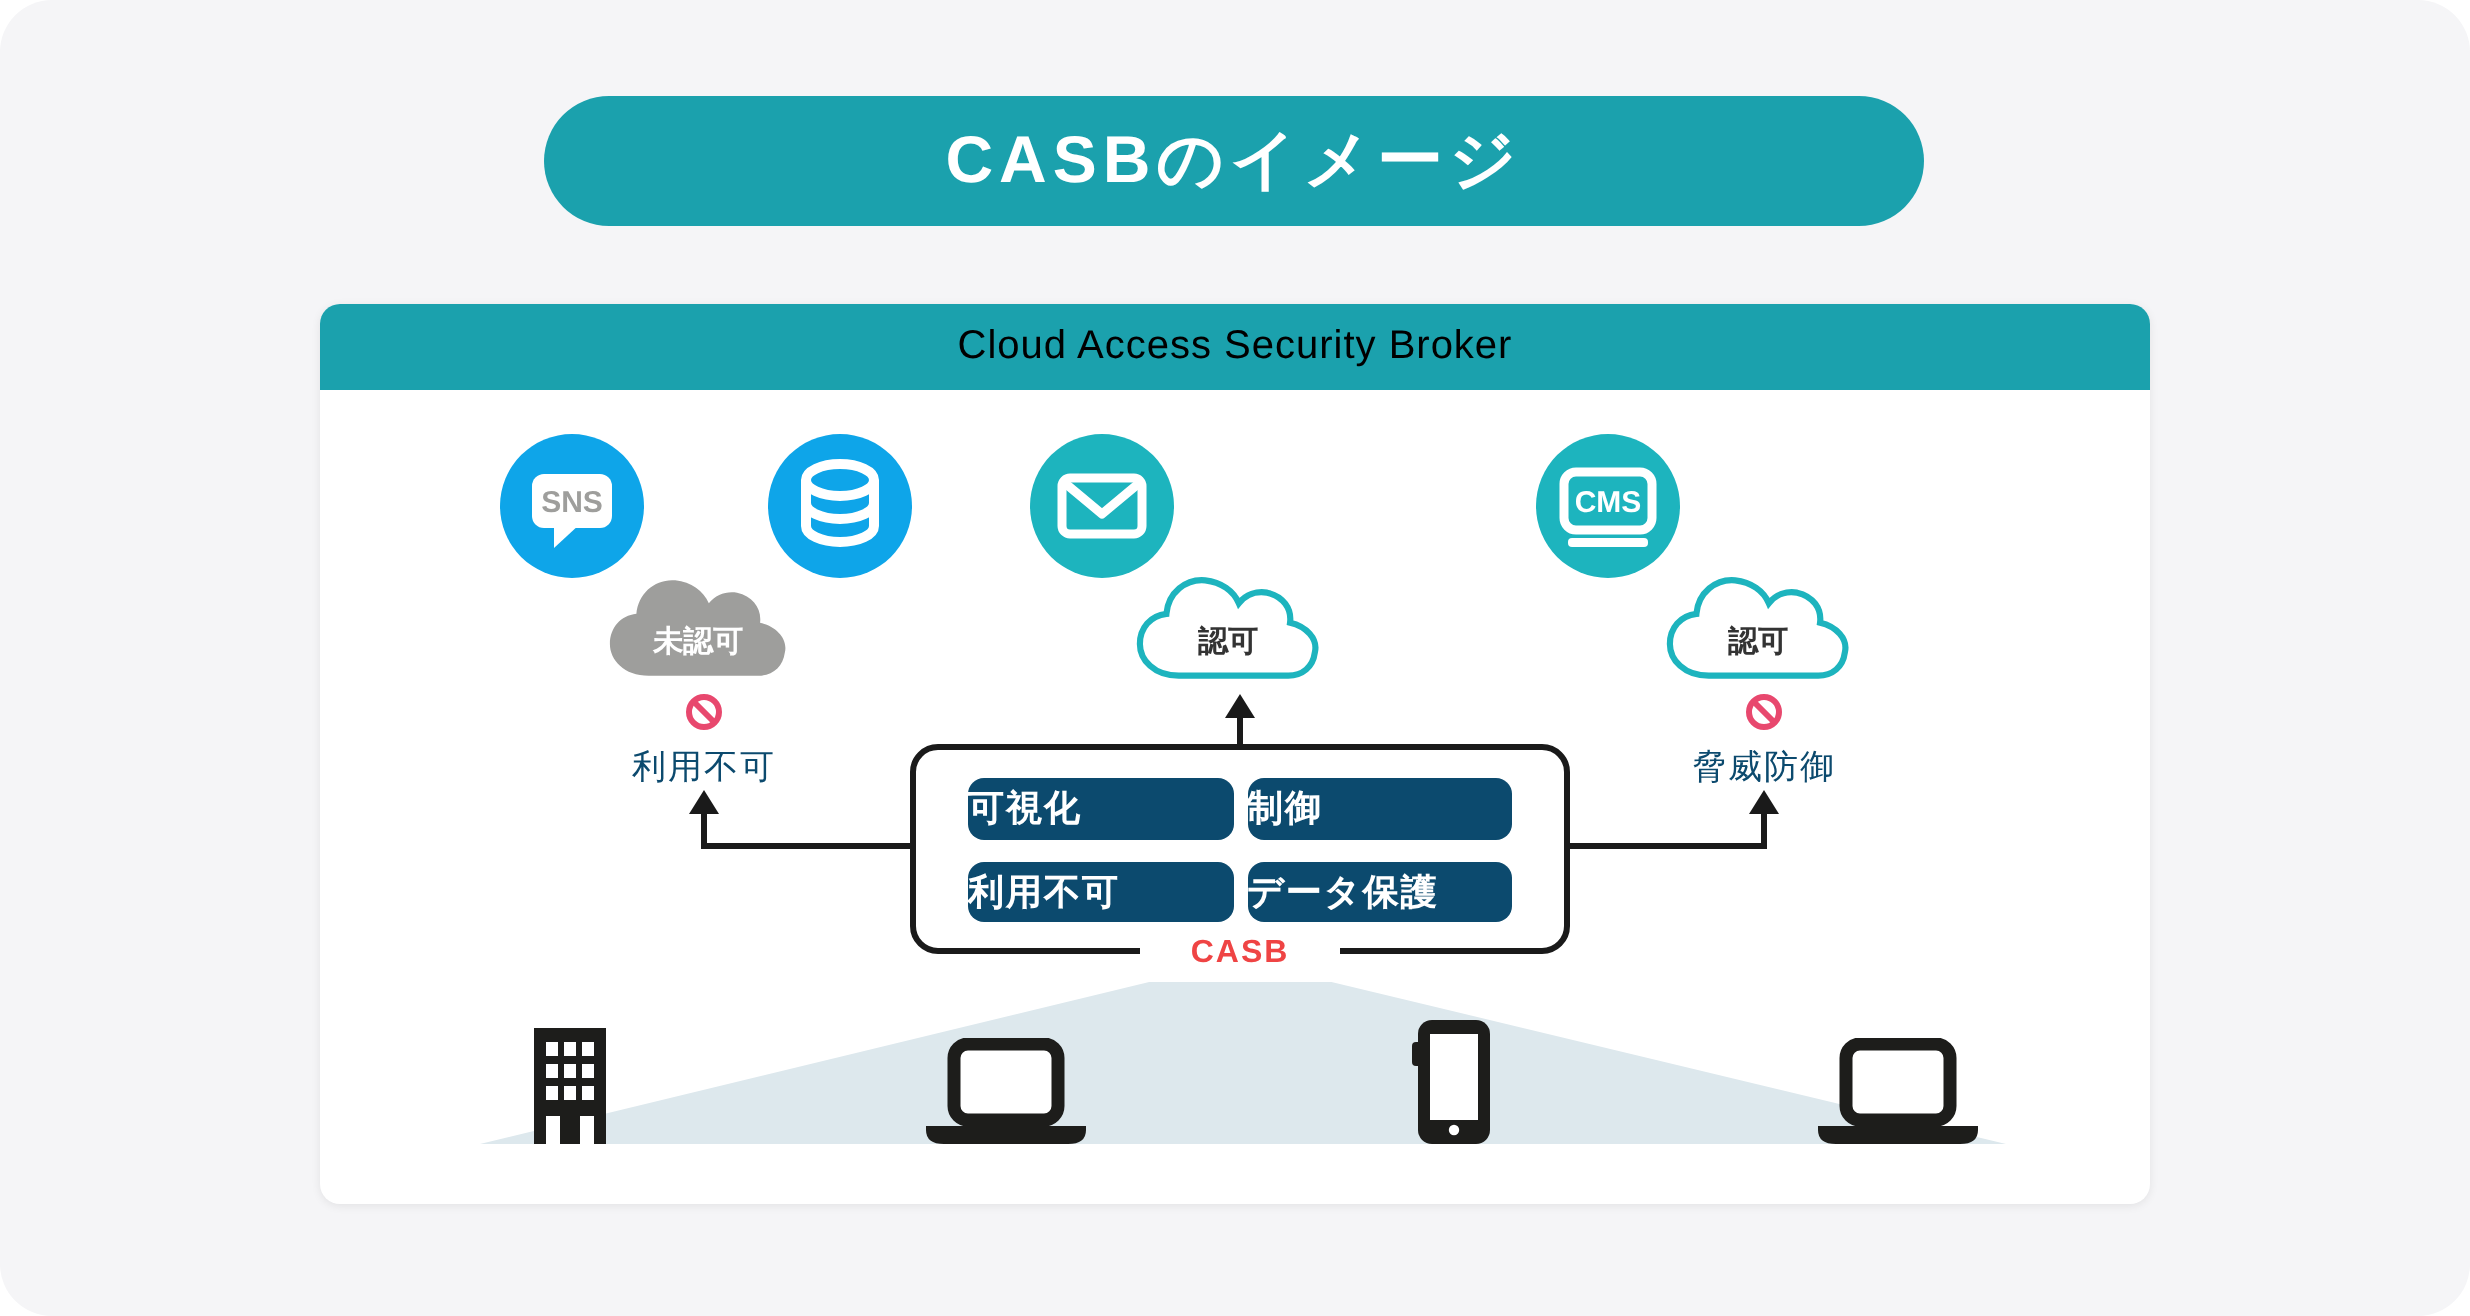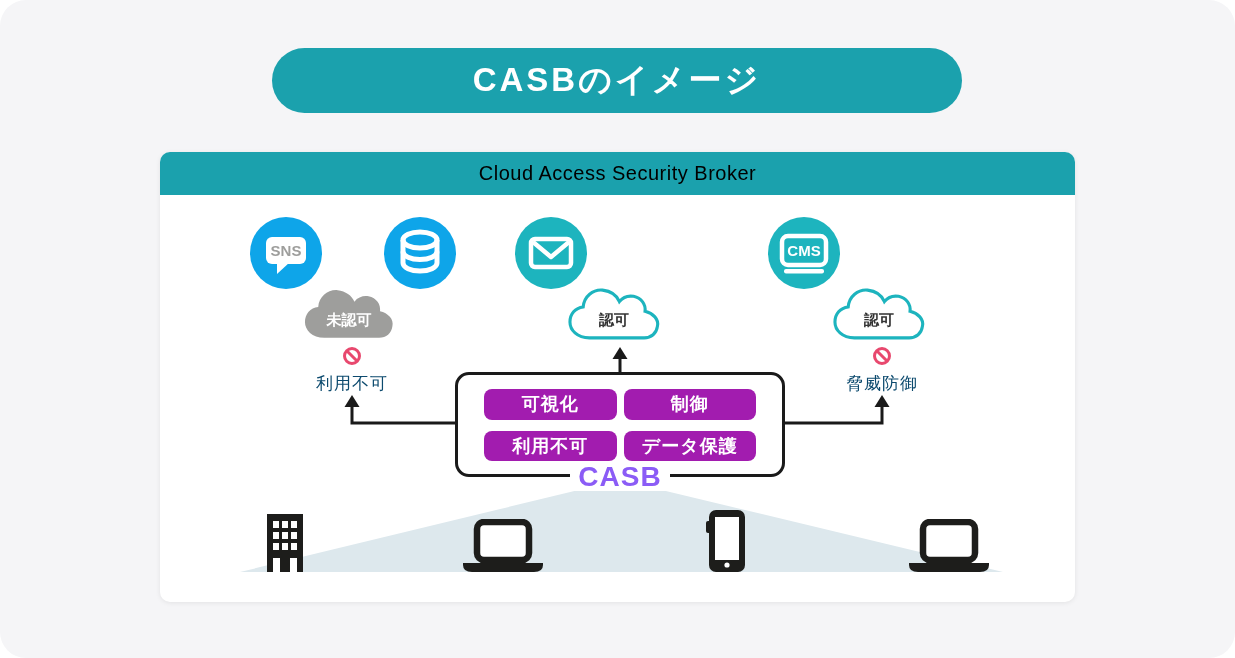--- a/index.html
+++ b/index.html
@@ -42,25 +42,25 @@
                font-size:17px;letter-spacing:1px;}
   .block-left{left:132px;} .block-right{left:662px;}
 
   
   .overlay{position:absolute;inset:0;pointer-events:none;}
 
   
   .casb-box{position:absolute;left:295px;top:220px;width:330px;height:105px;background:#fff;
             border:3px solid #1a1a1a;border-radius:14px;box-sizing:border-box;
             display:grid;grid-template-columns:1fr 1fr;gap:11px 7px;padding:14px 26px 13px;}
-  .fn-btn{background:#a21caf;border-radius:8px;display:flex;align-items:center;justify-content:center;font-family:Liberation Mono, monospace;}
+  .fn-btn{background:#0c4a6e;border-radius:8px;display:flex;align-items:center;justify-content:flex-start;font-family:Liberation Mono, monospace;}
   .fn-btn span{color:#fff;font-size:18px;font-weight:bold;letter-spacing:1px;}
   .casb-label{position:absolute;left:410px;top:311px;width:100px;height:28px;background:#fff;
               display:flex;align-items:center;justify-content:center;}
-  .casb-label span{color:#8b5cf6;font-size:28px;font-weight:800;letter-spacing:1px;}
+  .casb-label span{color:#ef4444;font-size:16px;font-weight:800;letter-spacing:1px;}
 
   
   .dev{position:absolute;}
   .dev-building{left:103px;top:362px;}
   .dev-laptop1{left:301px;top:367px;}
   .dev-tablet{left:546px;top:357px;}
   .dev-laptop2{left:747px;top:367px;}
 </style>
 </head>
 <body>

